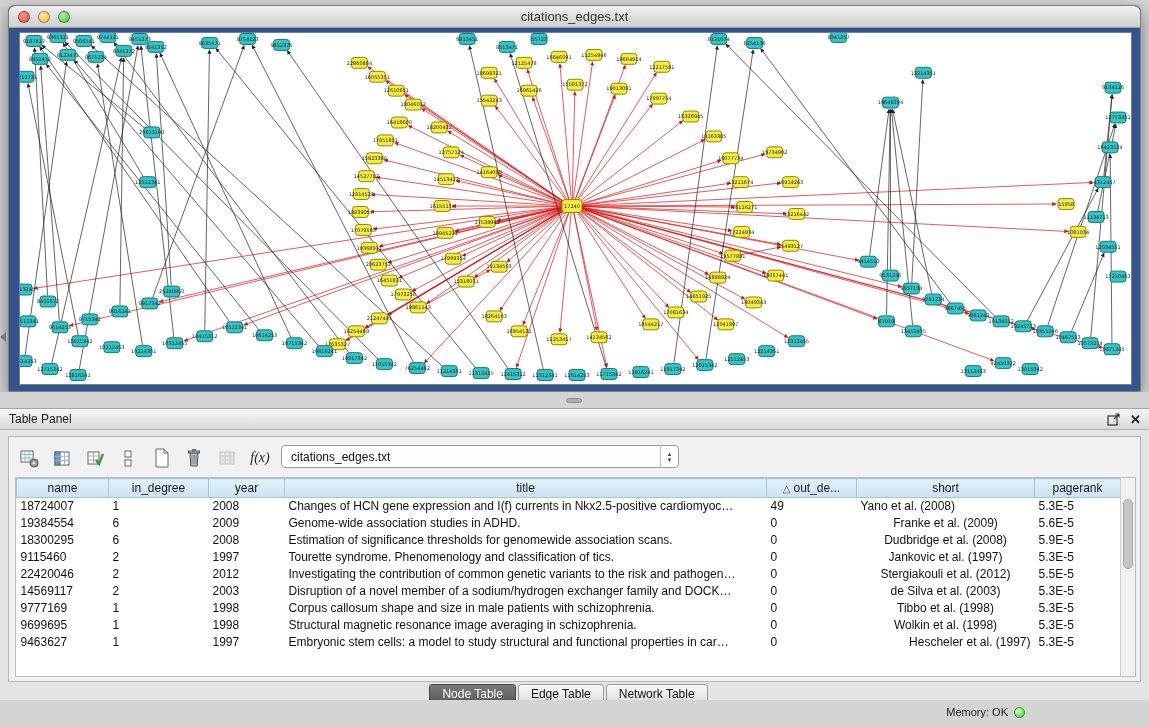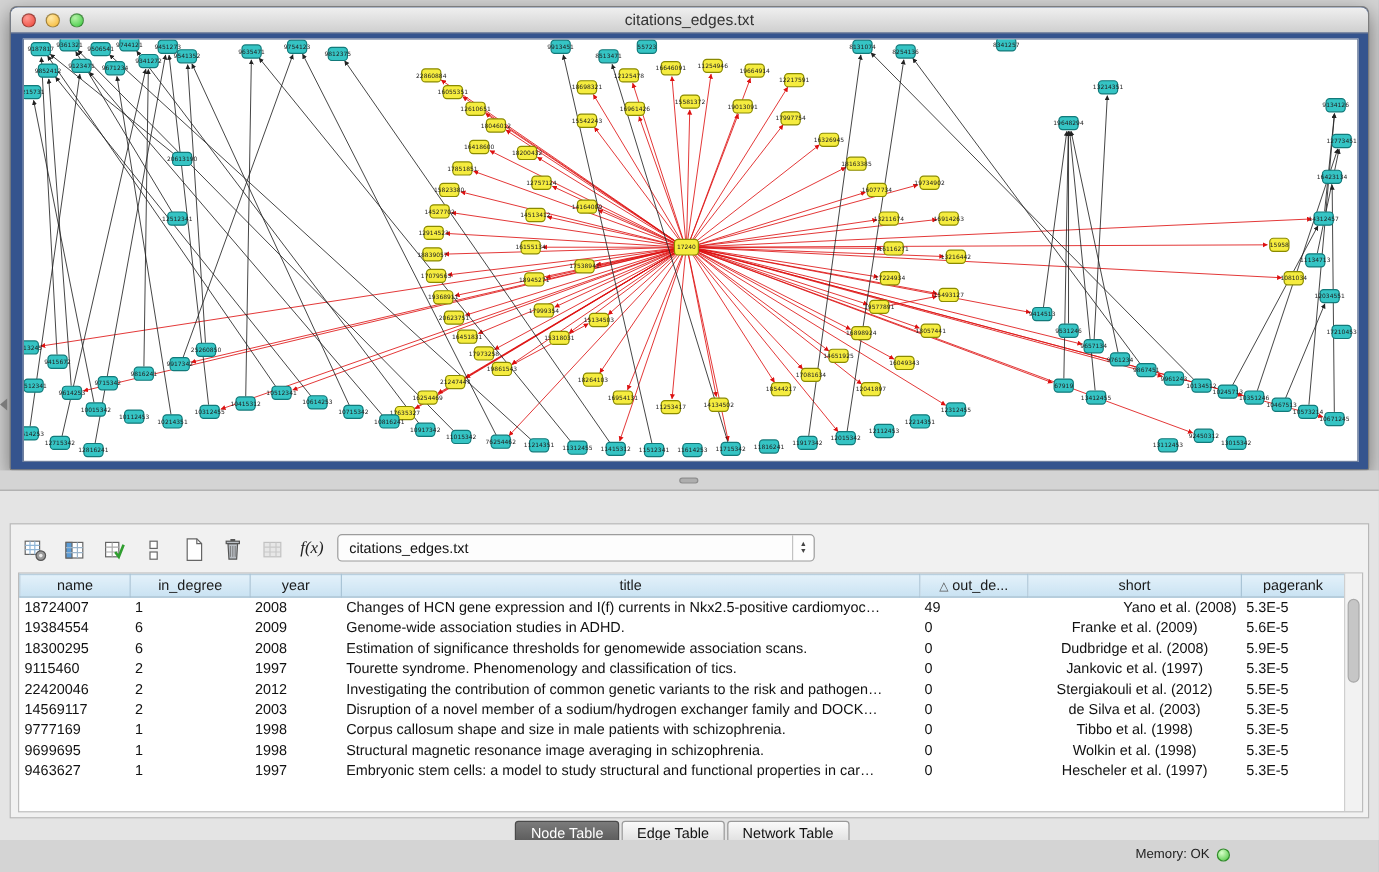--- a/index.html
+++ b/index.html
@@ -838,20 +838,32 @@
     </svg>
   </div>
 </div>
 
 <div class="splitter">
   <div class="splitter-handle"></div>
 </div>
 <div class="collapse-arrow"></div>
 
 <div class="table-panel">
+  <div class="panel-header">
+    <div class="panel-title">Table Panel</div>
+    <div class="panel-hdr-icons">
+      <div class="float-icon">
+        <svg width="13" height="13" viewBox="0 0 13 13">
+          <rect x="1" y="3" width="9" height="9" fill="none" stroke="#333" stroke-width="1.2"></rect>
+          <path d="M7,6 L12,1 M12,1 L8.5,1 M12,1 L12,4.5" stroke="#333" stroke-width="1.2" fill="none"></path>
+        </svg>
+      </div>
+      <div class="close-icon">✕</div>
+    </div>
+  </div>
 
   <div class="panel-body">
     <div class="toolbar">
       <div class="tb-icon">
         <svg width="19" height="19" viewBox="0 0 19 19">
           <rect x="1" y="2" width="12" height="11" fill="#fff" stroke="#666"></rect>
           <path d="M1,5.5 H13 M1,9 H13 M5,2 V13 M9,2 V13" stroke="#8fb6d8" stroke-width="1"></path>
           <circle cx="14" cy="14" r="4" fill="#9a9a9a" stroke="#555"></circle>
           <circle cx="14" cy="14" r="1.5" fill="#e8e8e8"></circle>
         </svg>
@@ -931,21 +943,21 @@
               <th>pagerank</th>
             </tr>
           </thead>
         <tbody>
             <tr>
               <td class="col-name" style="text-align: left;">18724007</td>
               <td class="col-in_degree" style="text-align: left;">1</td>
               <td class="col-year" style="text-align: left;">2008</td>
               <td class="col-title" style="text-align: left;">Changes of HCN gene expression and I(f) currents in Nkx2.5-positive cardiomyoc…</td>
               <td class="col-out_degree" style="text-align: left; margin-left: 12px;">49</td>
-              <td class="col-short" style="text-align: right;">Yano et al. (2008)</td>
+              <td class="col-short" style="text-align: left;">Yano et al. (2008)</td>
               <td class="col-pagerank" style="text-align: left;">5.3E-5</td>
             </tr>
             <tr>
               <td class="col-name" style="text-align: left;">19384554</td>
               <td class="col-in_degree" style="text-align: left;">6</td>
               <td class="col-year" style="text-align: left;">2009</td>
               <td class="col-title" style="text-align: left;">Genome-wide association studies in ADHD.</td>
               <td class="col-out_degree" style="text-align: left;">0</td>
               <td class="col-short" style="text-align: center;">Franke et al. (2009)</td>
               <td class="col-pagerank" style="text-align: left;">5.6E-5</td>
@@ -1003,21 +1015,21 @@
               <td class="col-out_degree" style="text-align: left;">0</td>
               <td class="col-short" style="text-align: center;">Wolkin et al. (1998)</td>
               <td class="col-pagerank" style="text-align: left;">5.3E-5</td>
             </tr>
             <tr>
               <td class="col-name" style="text-align: left;">9463627</td>
               <td class="col-in_degree" style="text-align: left;">1</td>
               <td class="col-year" style="text-align: left;">1997</td>
               <td class="col-title" style="text-align: left;">Embryonic stem cells: a model to study structural and functional properties in car…</td>
               <td class="col-out_degree" style="text-align: left;">0</td>
-              <td class="col-short" style="text-align: center;">Hescheler et al. (1997)</td>
+              <td class="col-short" style="text-align: right;">Hescheler et al. (1997)</td>
               <td class="col-pagerank" style="text-align: left;">5.3E-5</td>
             </tr>
           </tbody>
       </table>
       <div class="vscroll">
         <div class="vthumb"></div>
       </div>
     </div>
 
     <div class="tabs-row">

